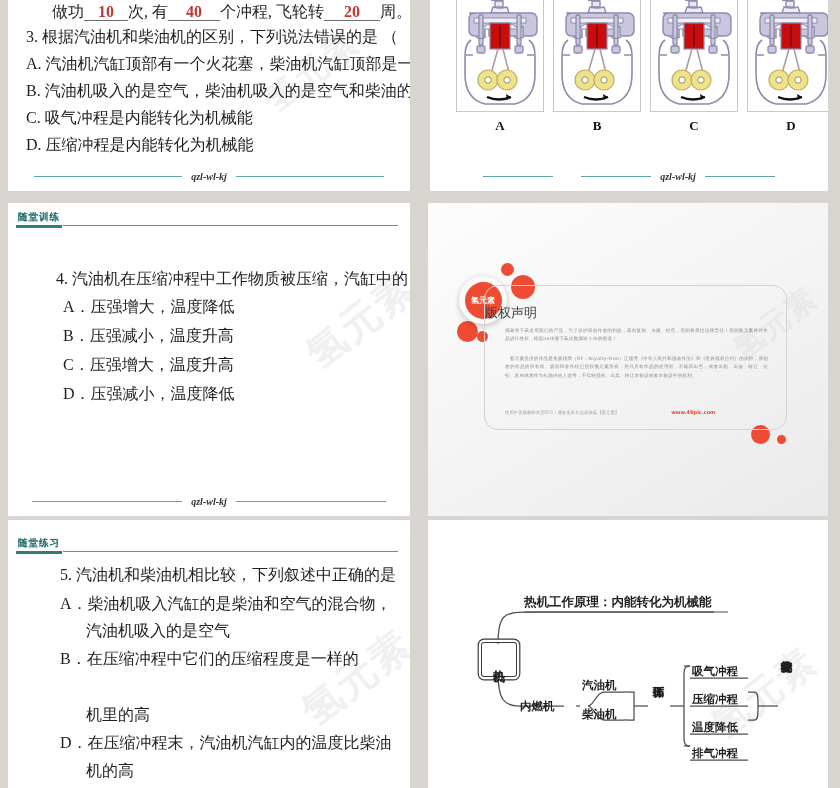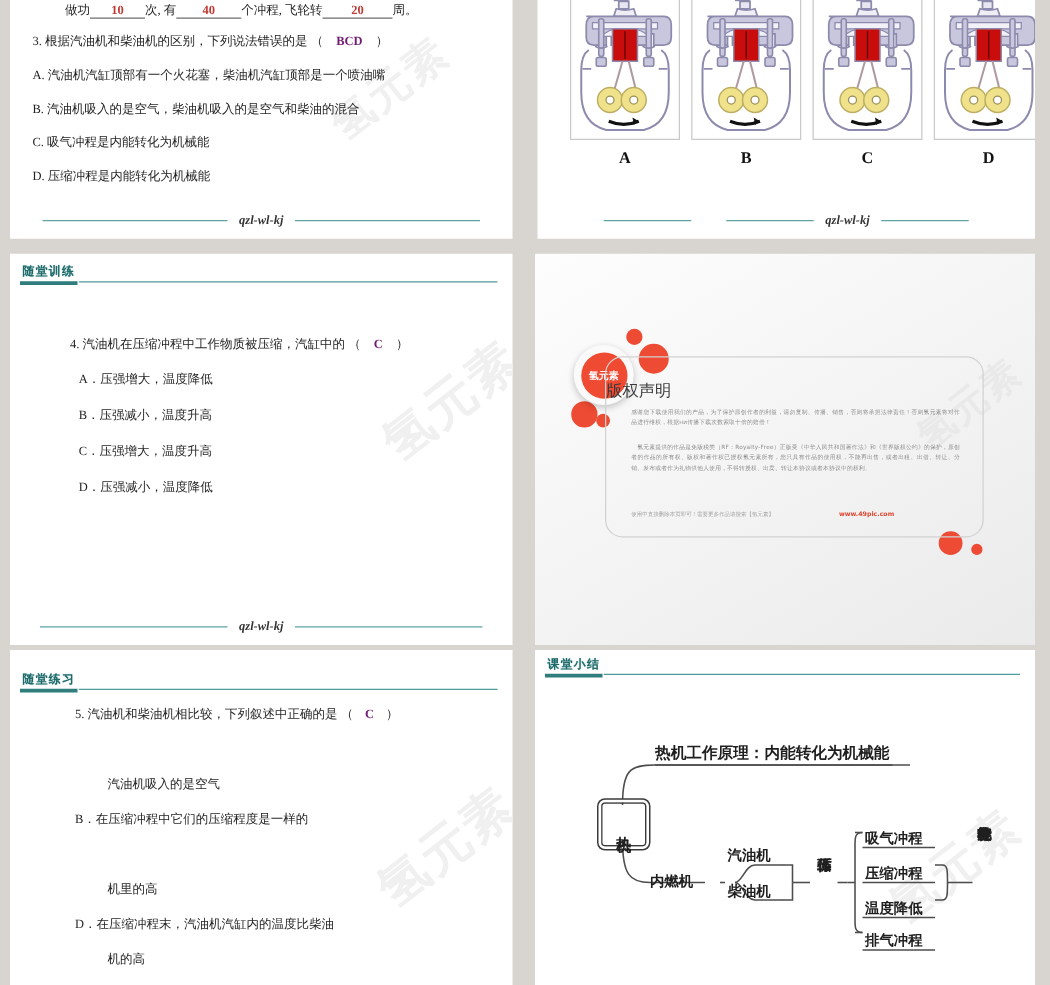--- a/index.html
+++ b/index.html
@@ -64,21 +64,21 @@
     display:flex;align-items:center;justify-content:center;gap:0;
   }
   .foot .ln{height:1.5px;background:#5fa3a3;}
   .foot .lbl{
     font-family:"Liberation Serif",serif;
     font-style:italic;font-weight:bold;
     font-size:10px;color:#333;
     padding:0 9px;white-space:nowrap;
   }
   
-  .q{font-size:10px;color:#1f1f1f;line-height:1.0;white-space:nowrap;}
+  .q{font-size:16px;color:#1f1f1f;line-height:1.0;white-space:nowrap;}
   .qrow{position:absolute;white-space:nowrap;}
   .red{color:#701a75;font-weight:bold;}
   .blank{
     display:inline-block;border-bottom:1.2px solid #6e6e6e;
     text-align:center;color:#bf3a33;font-weight:bold;
     font-family:"Liberation Serif",serif;
   }
   
   .figrow{position:absolute;display:flex;gap:9px;}
   .figbox{
@@ -422,20 +422,23 @@
         </div>
 
         <div class="qrow q" style="left:52px;top:47px;">
           <span>5.</span>
           <span>汽油机和柴油机相比较，下列叙述中正确的是</span>
           <span>（</span>
           <span class="red" style="padding:0 7px;">C</span>
           <span>）</span>
         </div>
 
+        <div class="qrow q" style="left:52px;top:76px;">
+          <span>A．</span><span>柴油机吸入汽缸的是柴油和空气的混合物，</span>
+        </div>
         <div class="qrow q" style="left:78px;top:103px;">汽油机吸入的是空气</div>
 
         <div class="qrow q" style="left:52px;top:131px;">
           <span>B．</span><span>在压缩冲程中它们的压缩程度是一样的</span>
         </div>
 
         <div class="qrow q" style="left:78px;top:187px;">机里的高</div>
 
         <div class="qrow q" style="left:52px;top:215px;">
           <span>D．</span><span>在压缩冲程末，汽油机汽缸内的温度比柴油</span>
@@ -443,27 +446,20 @@
         <div class="qrow q" style="left:78px;top:243px;">机的高</div>
       </div>
     </div>
   </div>
 
   <div class="cell">
     <div class="slide" style="left:10px;top:0px;width:400px;height:290px;">
       <div class="slide-inner">
         <div class="wm" style="left:276px;top:148px;font-size:38px;">氢元素</div>
 
-        <div class="sec-head" style="top:5px;">
-          <div style="display:flex;flex-direction:column;">
-            <div class="tag">课堂小结</div>
-            <div class="tagbar"></div>
-          </div>
-          <div class="rule"></div>
-        </div>
 
         <svg class="mm" viewBox="0 0 400 290">
           <g fill="none" stroke="#4d4d4d" stroke-width="1.25">
 
             <path d="M70 124 C 70 96, 76 92, 96 92 L 286 92"></path>
 
             <path d="M70 152 C 70 180, 76 186, 92 186 L 136 186"></path>
 
             <path d="M148 186 L 152 186"></path>
             <path d="M160 186 C 166 186, 168 172, 176 172 L 196 172"></path>

